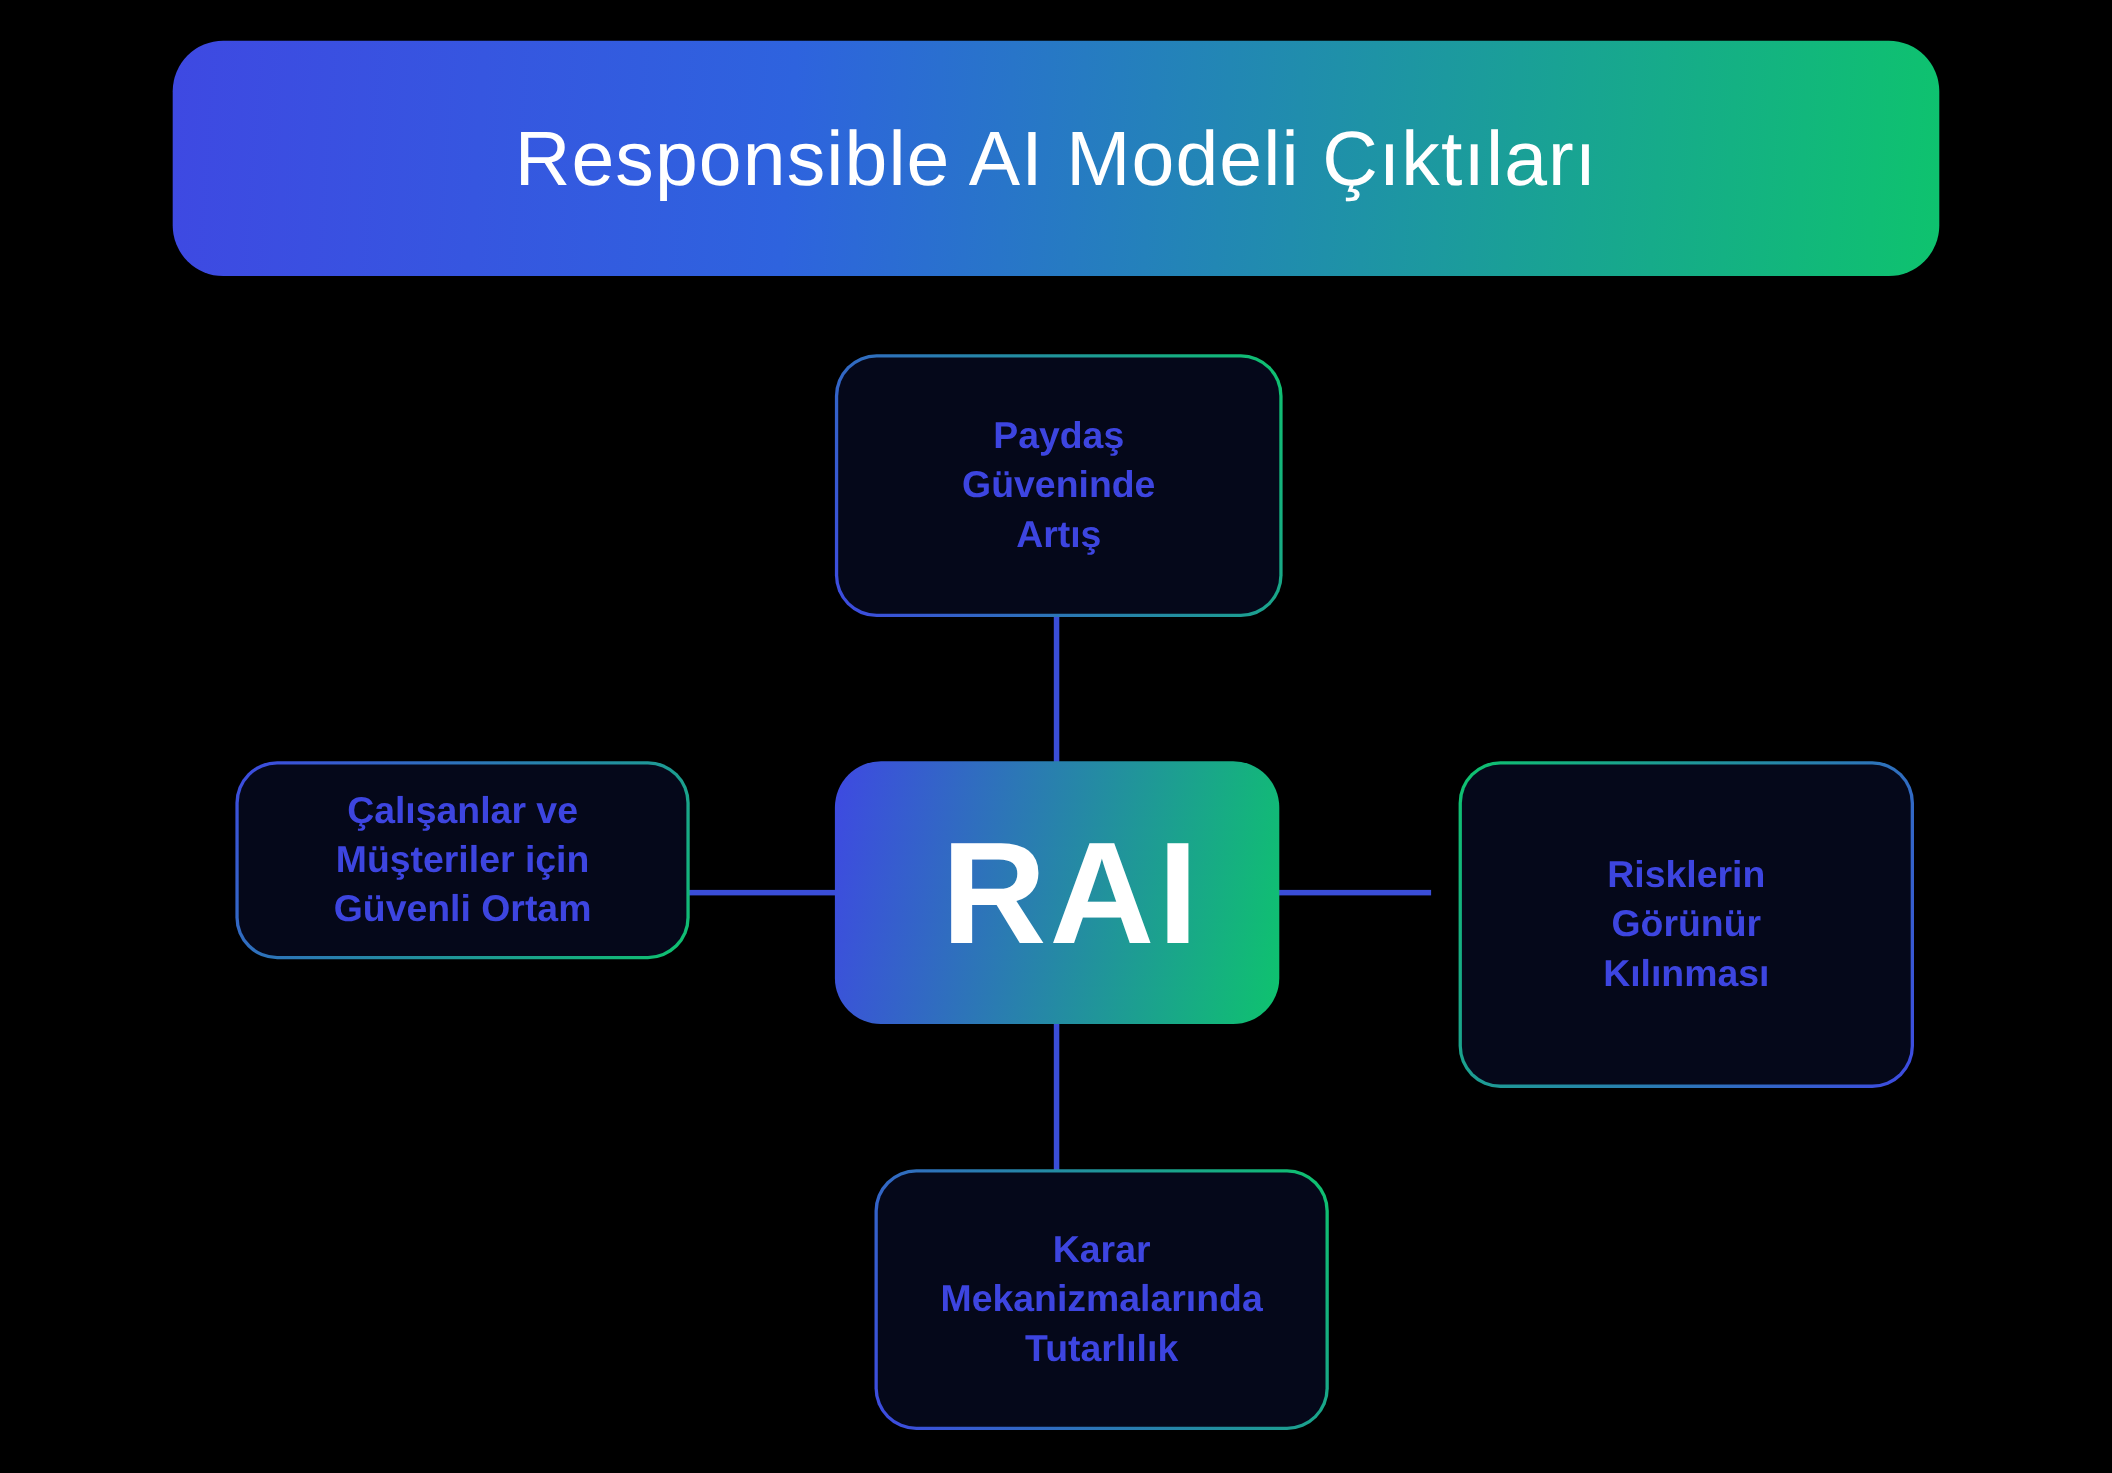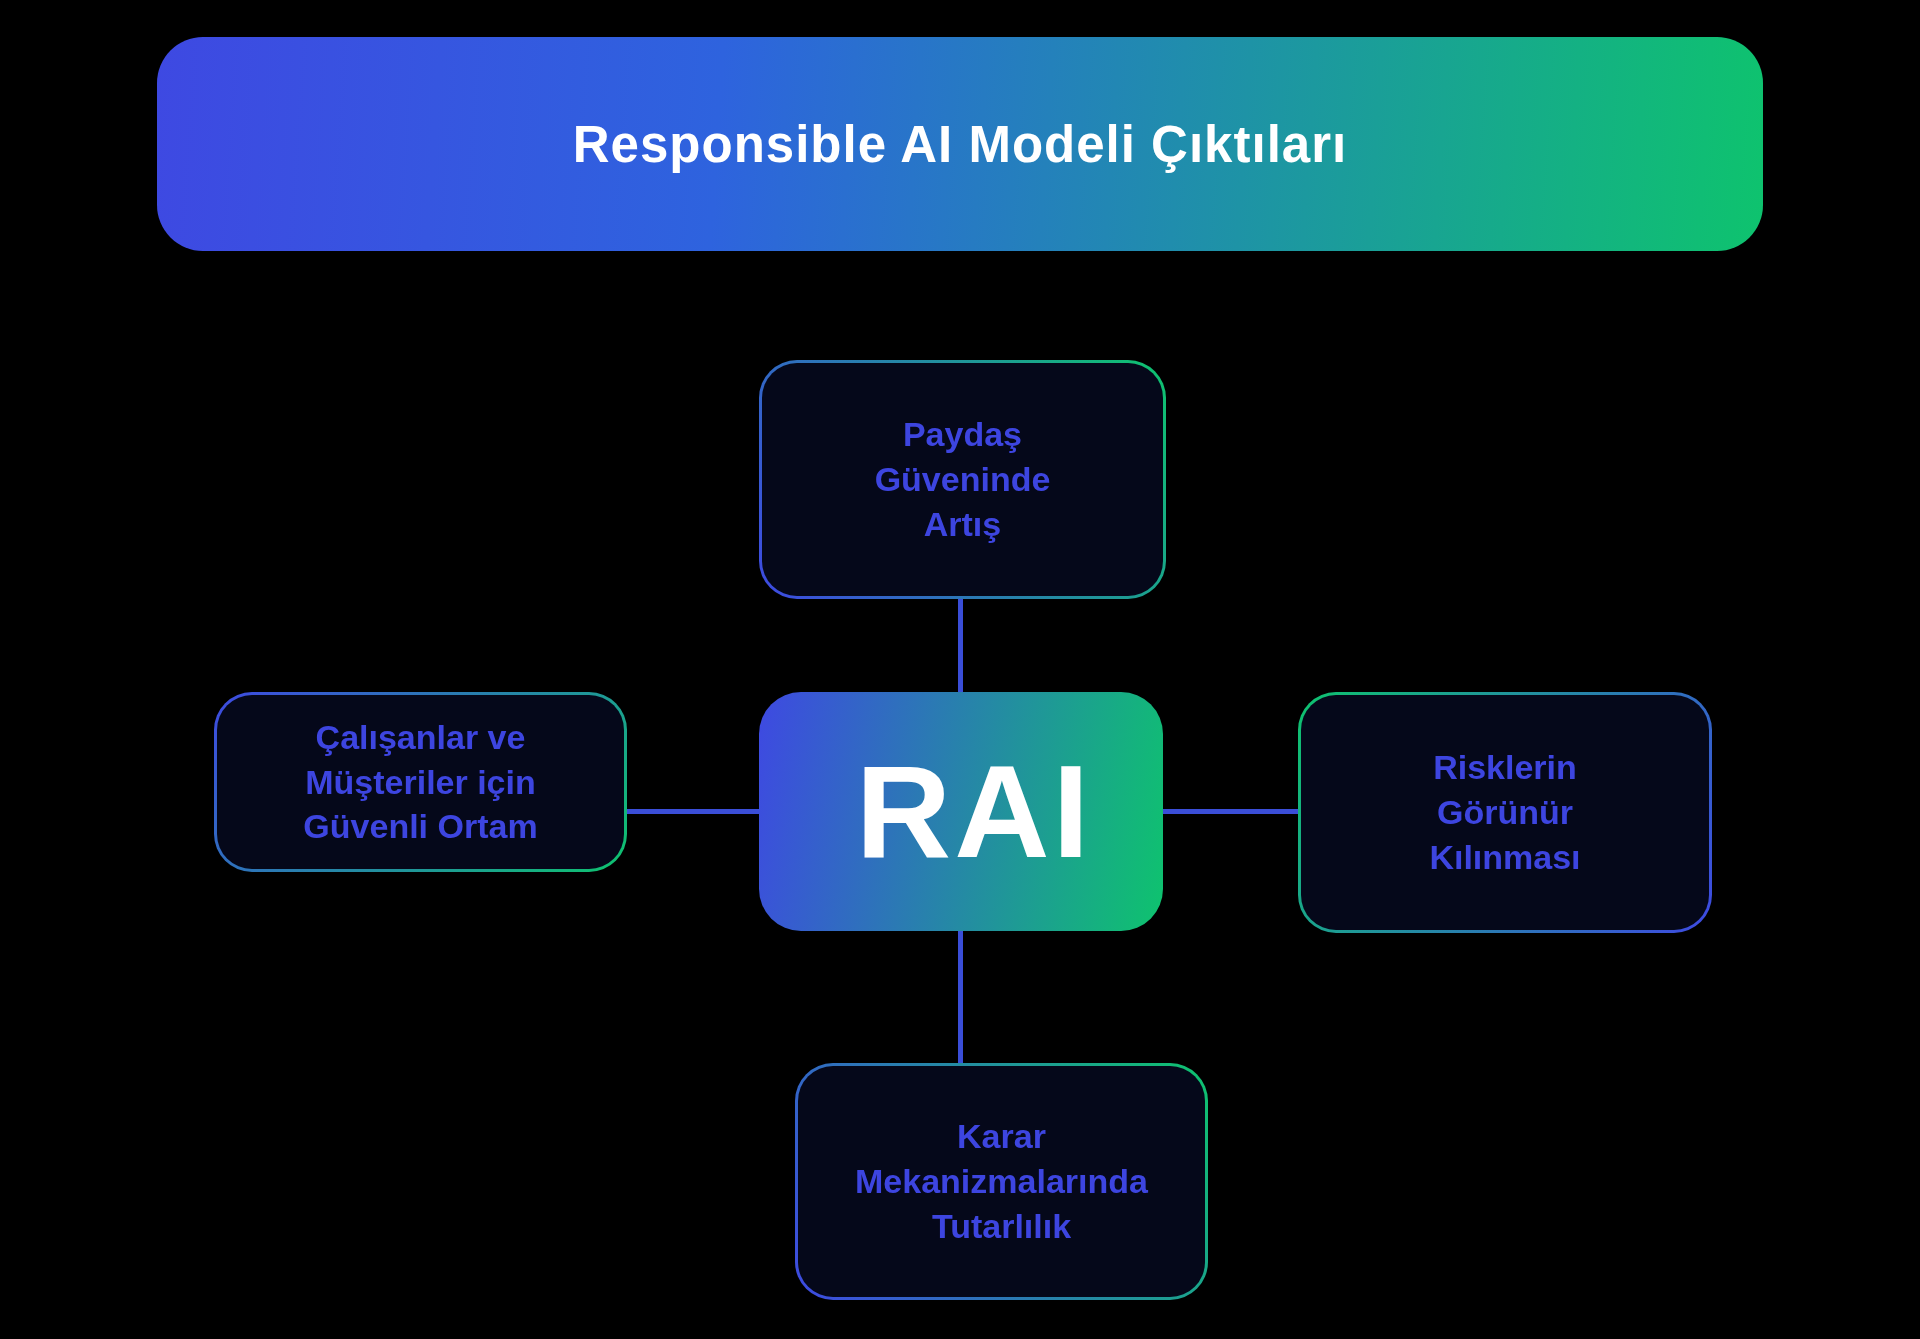--- a/index.html
+++ b/index.html
@@ -21,22 +21,22 @@
     width: 1606px; height: 214px;
     border-radius: 46px;
     background: linear-gradient(94deg,
       var(--gradient-blue, #413EE0) 0%,
       #2E63DE 35%,
       var(--gradient-green, #0EC36E) 100%);
     display: flex; align-items: center; justify-content: center;
   }
   .title-banner h1 {
     color: var(--title-text, #FFFFFF);
-    font-size: 51px;
-    font-weight: 700;
+    font-size: 70px;
+    font-weight: 400;
     letter-spacing: 1px;
     white-space: nowrap;
   }
 
   
   .node {
     position: absolute;
     border-radius: 38px;
     padding: 3px;
     background: linear-gradient(60deg,
@@ -51,24 +51,24 @@
     text-align: center;
   }
   .node-label {
     color: var(--node-text, #3D45E0);
     font-size: 34px;
     font-weight: 600;
     line-height: 1.32;
     white-space: pre-line;
   }
 
-  .node-top    { left: 759px;  top: 322px;  width: 407px; height: 239px; margin-top: 38px; }
+  .node-top    { left: 759px;  top: 322px;  width: 407px; height: 239px; }
   .node-left   { left: 214px;  top: 692px;  width: 413px; height: 180px;
                  background: linear-gradient(135deg, var(--gradient-blue, #3B4FE0), var(--gradient-green, #12BE7E)); }
-  .node-right  { left: 1298px; top: 692px;  width: 414px; height: 241px;
+  .node-right  { left: 1326px; top: 692px;  width: 414px; height: 297px;
                  background: linear-gradient(300deg, var(--gradient-blue, #3B4FE0), var(--gradient-green, #12BE7E)); }
   .node-bottom { left: 759px;  top: 1063px; width: 413px; height: 237px; margin-left: 36px; }
 
   
   .center-node {
     position: absolute;
     left: 759px; top: 692px;
     width: 404px; height: 239px;
     border-radius: 42px;
     background: linear-gradient(100deg,

